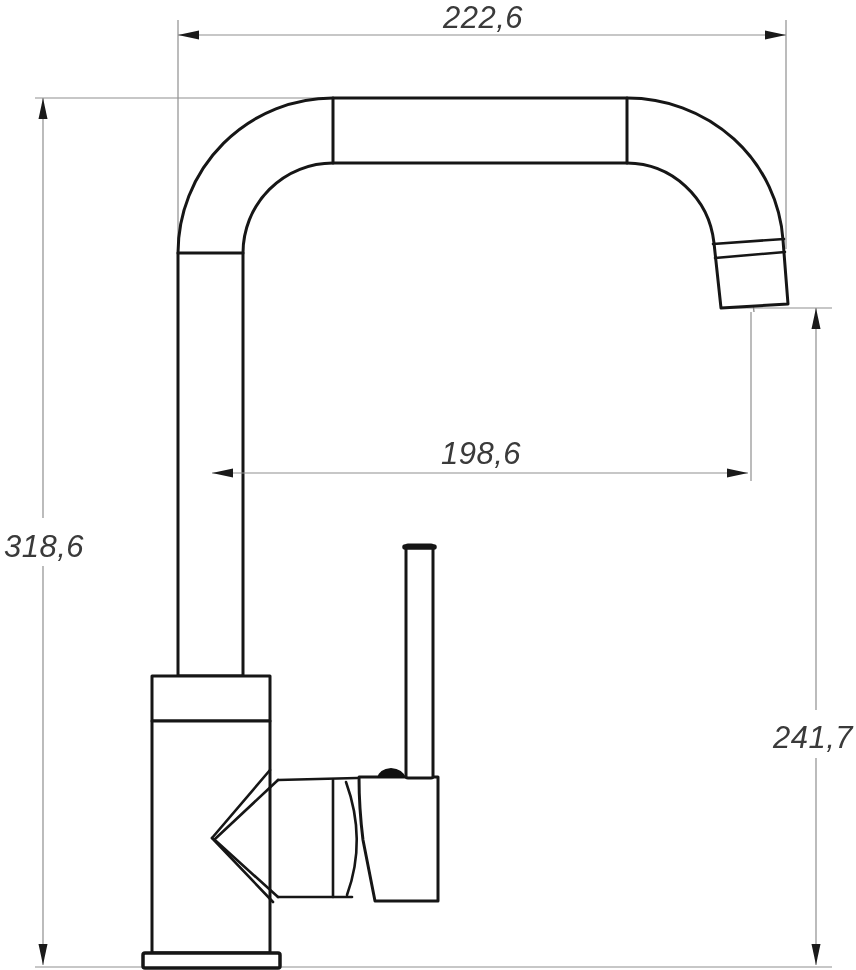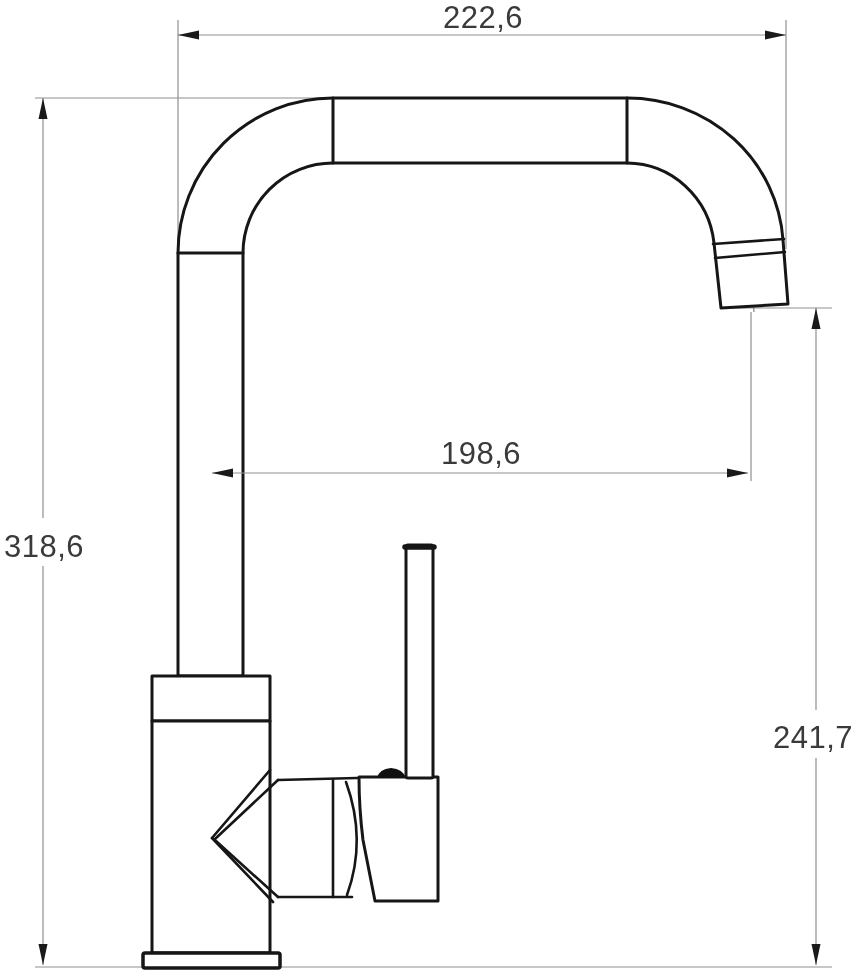--- a/index.html
+++ b/index.html
@@ -7,20 +7,21 @@
     padding: 0;
     background: #ffffff;
   }
   .stage {
     position: relative;
     width: 856px;
     height: 970px;
     background: #ffffff;
     font-family: "Liberation Sans", sans-serif;
     overflow: hidden;
+    font-style: italic;
   }
   svg { display: block; }
   .dim-text {
     font-family: "Liberation Sans", sans-serif;
     font-size: 31px;
     fill: #3a3a3a;
     letter-spacing: 0.5px;
   }
 </style>
 </head>

